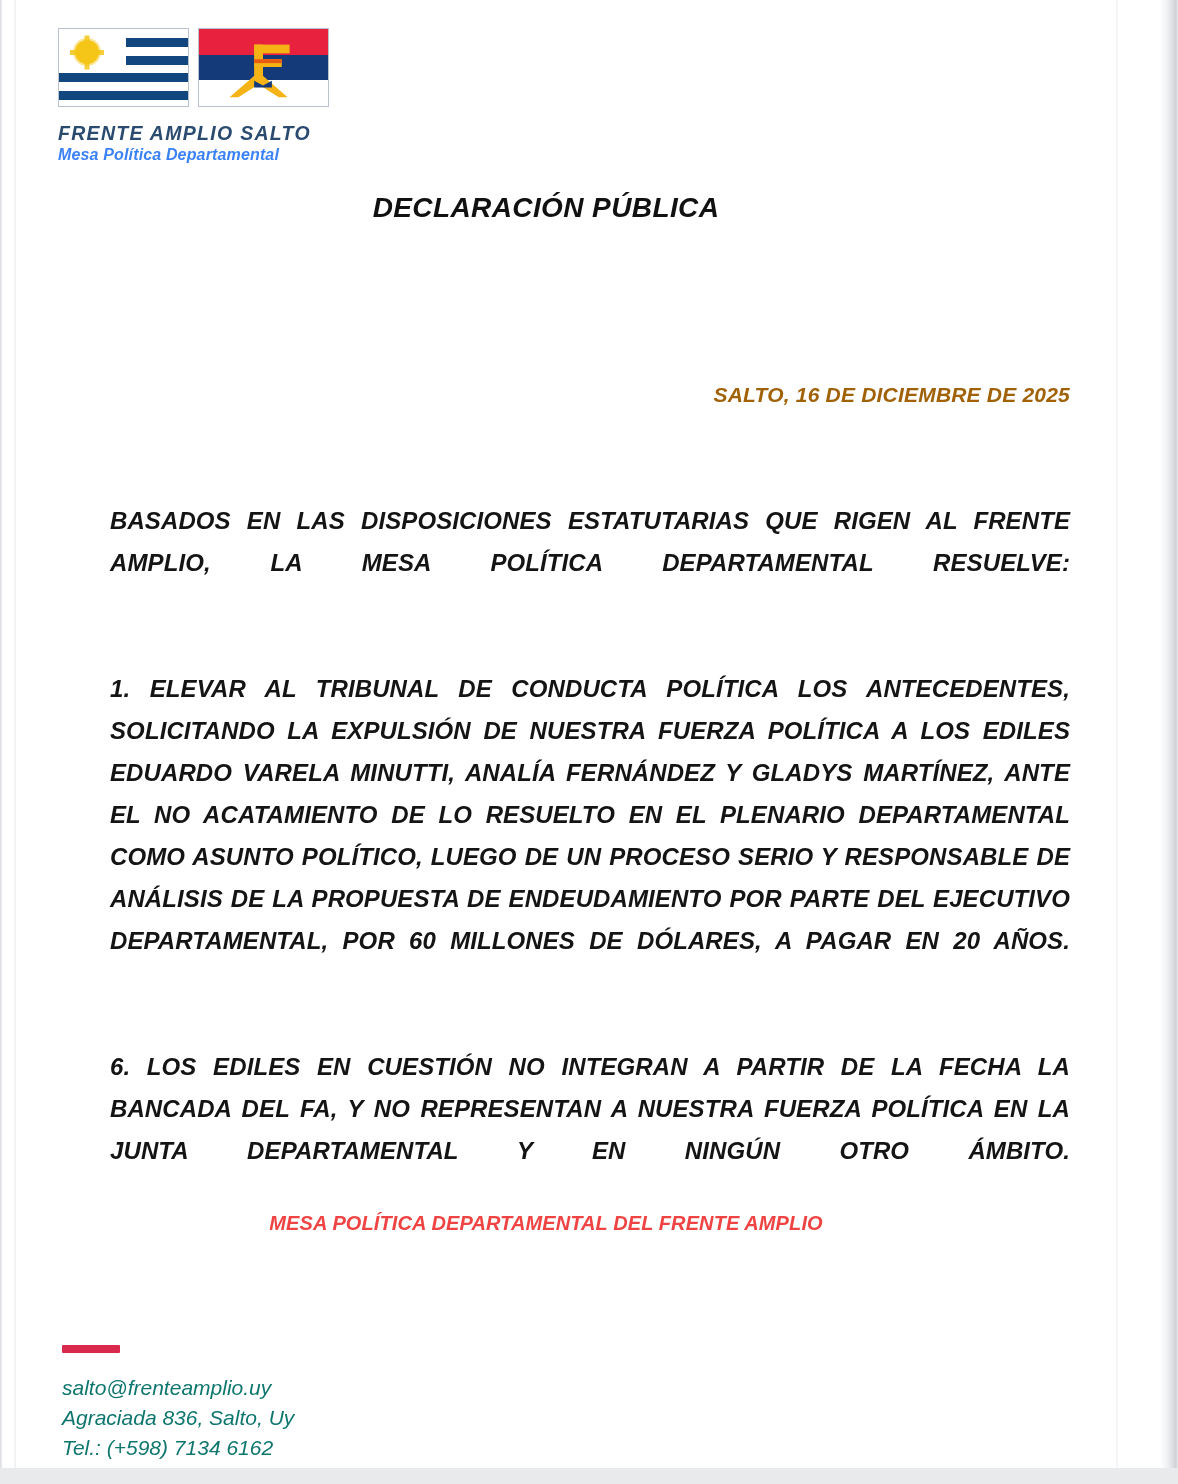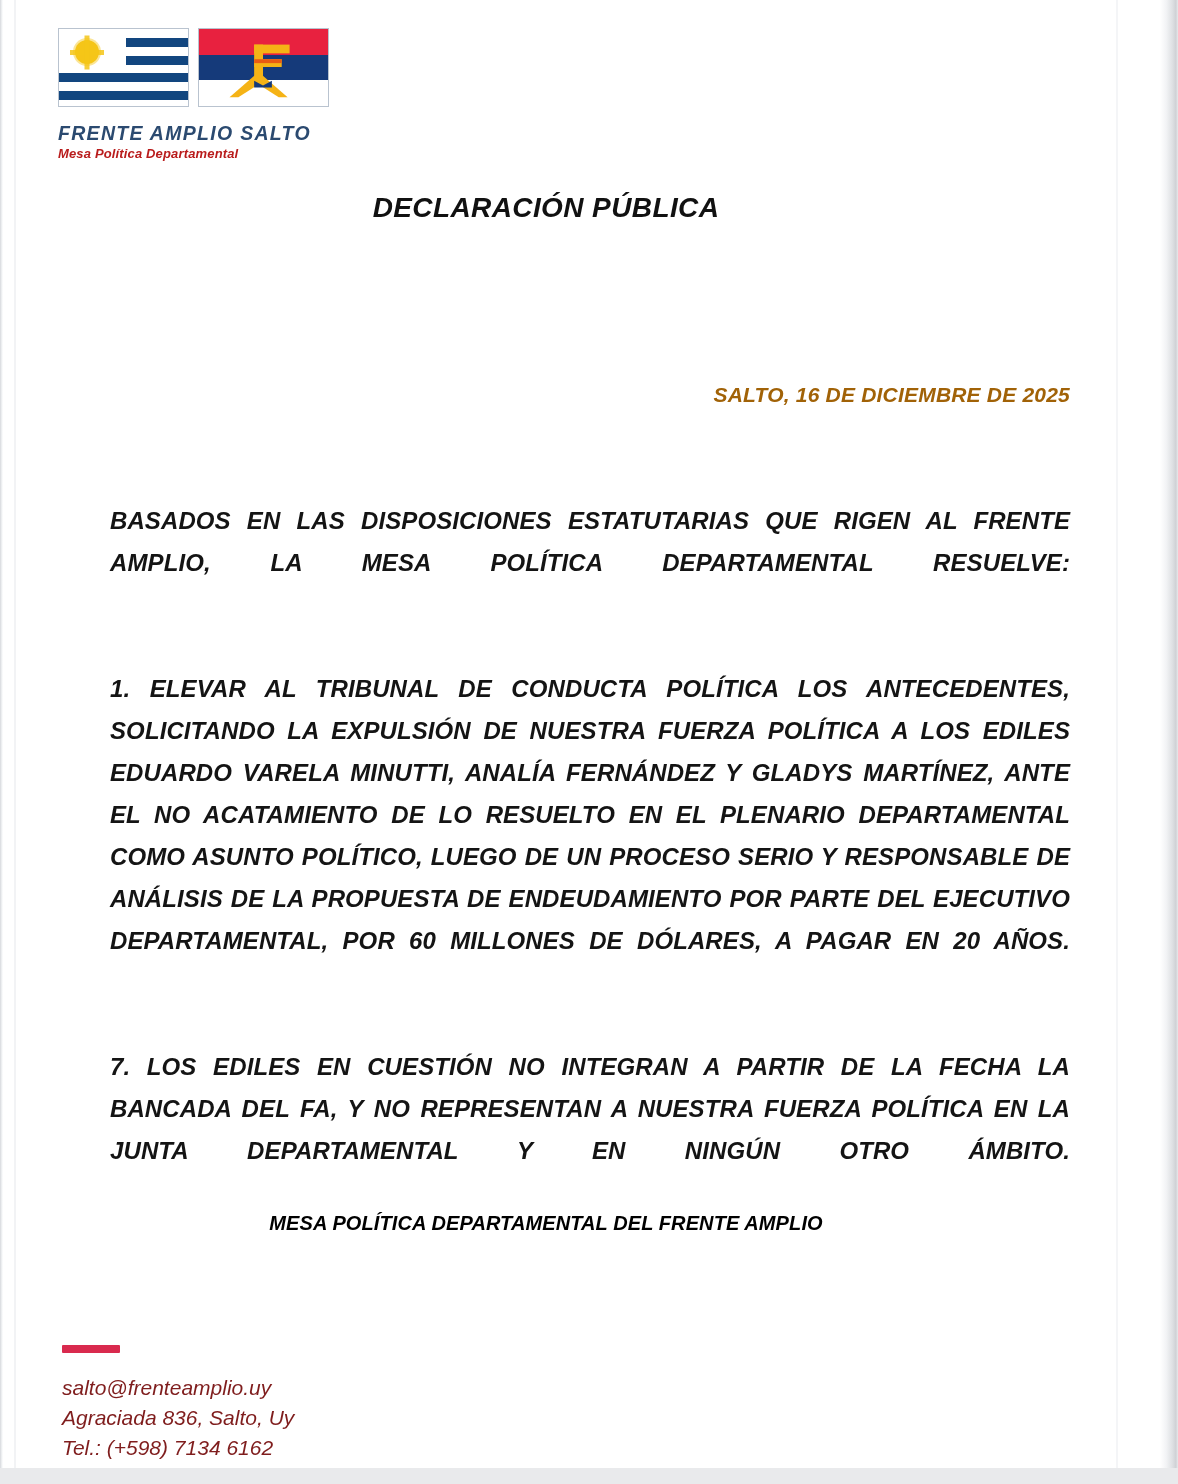--- a/index.html
+++ b/index.html
@@ -74,24 +74,24 @@
     margin-top: 16px;
     font-size: 19.5px;
     font-weight: 700;
     letter-spacing: 1.3px;
     color: #2b4a70;
     line-height: 1.05;
     white-space: nowrap;
   }
   .org-sub {
     margin-top: 3px;
-    font-size: 13px;
+    font-size: 16px;
     font-weight: 700;
     letter-spacing: .15px;
-    color: #b91c1c;
+    color: #3b82f6;
     white-space: nowrap;
   }
 
   
   .doc-title {
     position:absolute; left:0; top:192px; width:1178px;
     text-align:center;
     font-size: 28px;
     font-weight: 700;
     letter-spacing: .4px;
@@ -125,32 +125,32 @@
   .para + .para { margin-top: 42px; }
   
   .para::after { content: ""; display: inline-block; width: 100%; }
 
   .signature {
     position:absolute; left:0; top:1212px; width:1178px;
     text-align:center;
     padding-right: 86px;
     font-size: 20px;
     font-weight: 700;
-    color:#000000;
+    color:#ef4444;
     letter-spacing:.1px;
   }
 
   
   .footer { position:absolute; left:62px; top:1345px; }
   .footer-rule {
     width: 58px; height: 8px; background: #d92a4e; border-radius:1px;
   }
   .footer-lines {
     margin-top: 20px;
-    color:#7f1d1d;
+    color:#0f766e;
     font-size: 21px;
     line-height: 30px;
     font-weight: 400;
   }
   .footer-lines div { white-space: nowrap; }
 </style>
 </head>
 <body>
 
 <div id="page">
@@ -199,21 +199,21 @@
     <div class="org-sub">Mesa Política Departamental</div>
   </div>
 
   <div class="doc-title">DECLARACIÓN PÚBLICA</div>
 
   <div class="doc-date">SALTO, 16 DE DICIEMBRE DE 2025</div>
 
   <div class="body-wrap">
     <p class="para">BASADOS EN LAS DISPOSICIONES ESTATUTARIAS QUE RIGEN AL FRENTE AMPLIO, LA MESA POLÍTICA DEPARTAMENTAL RESUELVE:</p>
     <p class="para">1. ELEVAR AL TRIBUNAL DE CONDUCTA POLÍTICA LOS ANTECEDENTES, SOLICITANDO LA EXPULSIÓN DE NUESTRA FUERZA POLÍTICA A LOS EDILES EDUARDO VARELA MINUTTI, ANALÍA FERNÁNDEZ Y GLADYS MARTÍNEZ, ANTE EL NO ACATAMIENTO DE LO RESUELTO EN EL PLENARIO DEPARTAMENTAL COMO ASUNTO POLÍTICO, LUEGO DE UN PROCESO SERIO Y RESPONSABLE DE ANÁLISIS DE LA PROPUESTA DE ENDEUDAMIENTO POR PARTE DEL EJECUTIVO DEPARTAMENTAL, POR 60 MILLONES DE DÓLARES, A PAGAR EN 20 AÑOS.</p>
-    <p class="para">7. LOS EDILES EN CUESTIÓN NO INTEGRAN A PARTIR DE LA FECHA LA BANCADA DEL FA, Y NO REPRESENTAN A NUESTRA FUERZA POLÍTICA EN LA JUNTA DEPARTAMENTAL Y EN NINGÚN OTRO ÁMBITO.</p>
+    <p class="para">6. LOS EDILES EN CUESTIÓN NO INTEGRAN A PARTIR DE LA FECHA LA BANCADA DEL FA, Y NO REPRESENTAN A NUESTRA FUERZA POLÍTICA EN LA JUNTA DEPARTAMENTAL Y EN NINGÚN OTRO ÁMBITO.</p>
   </div>
 
   <div class="signature">MESA POLÍTICA DEPARTAMENTAL DEL FRENTE AMPLIO</div>
 
   <div class="footer">
     <div class="footer-rule"></div>
     <div class="footer-lines">
       <div>salto@frenteamplio.uy</div>
       <div>Agraciada 836, Salto, Uy</div>
       <div>Tel.: (+598) 7134 6162</div>

